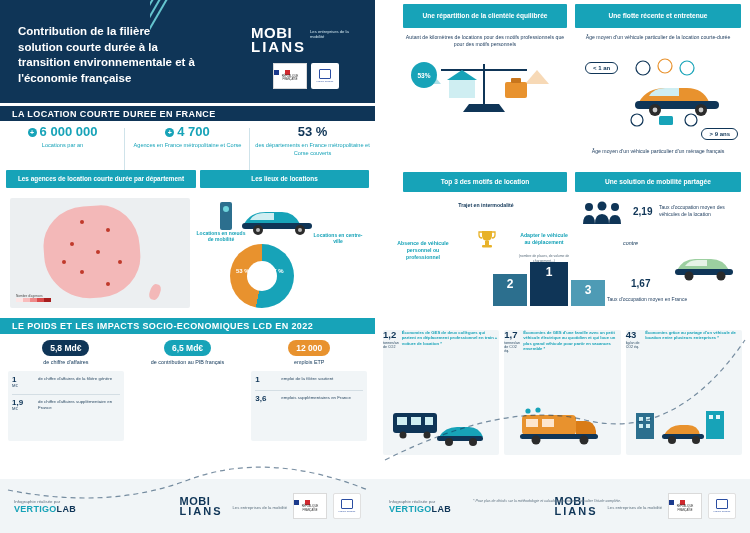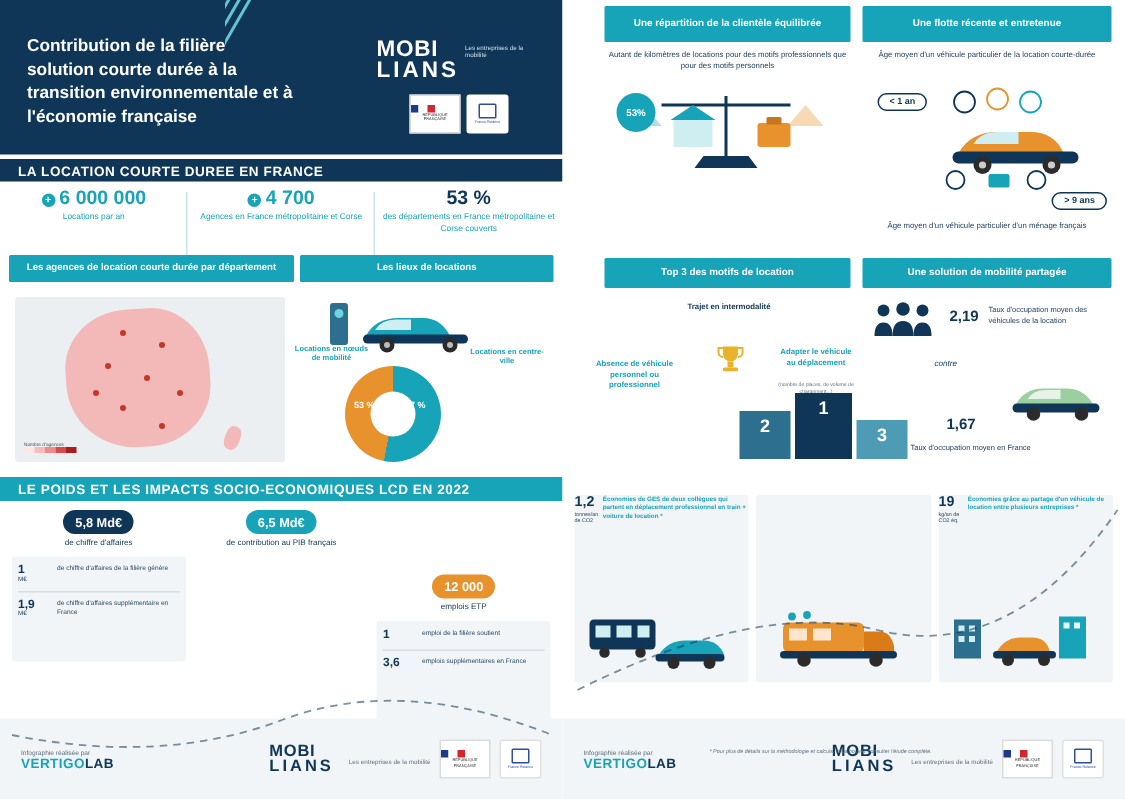--- a/index.html
+++ b/index.html
@@ -120,21 +120,21 @@
   
   .impacts-bar { position: absolute; left: 0; top: 318px; width: 375px; height: 16px; }
   .imp-row { position: absolute; left: 8px; top: 340px; width: 359px; display: flex; gap: 6px; }
   .imp-col { flex: 1; text-align: center; }
   .imp-pill {
     display: inline-block; border-radius: 10px; padding: 3px 8px; font-size: 8.5px;
     font-weight: bold; color: #fff;
   }
   .p-navy { background: #0f3557; }
   .p-teal { background: #17a3b8; }
-  .p-org { background: #e8922e; margin-top: 43px; }
+  .p-org { background: #e8922e; }
   .imp-cap { font-size: 5.4px; margin-top: 3px; color: #0f3557; line-height: 1.3; }
   .imp-card {
     margin-top: 5px; background: #f1f5f7; border-radius: 2px; padding: 5px 4px;
     min-height: 70px; text-align: left;
   }
   .mini { display: flex; align-items: flex-start; gap: 4px; margin-bottom: 6px; }
   .mini-n { font-size: 8px; font-weight: bold; color: #0f3557; min-width: 22px; line-height: 1; }
   .mini-n small { display: block; font-size: 4.2px; font-weight: normal; }
   .mini-t { font-size: 4.4px; line-height: 1.3; color: #2c4a63; }
   .divider-mini { height: 1px; background: #d4dee4; margin: 4px 0; }
@@ -489,38 +489,42 @@
             <rect x="50" y="31" width="46" height="5" rx="2.5" fill="#0f3557"></rect>
             <circle cx="62" cy="37" r="4" fill="#2b2b2b"></circle>
               <circle cx="86" cy="37" r="4" fill="#2b2b2b"></circle>
             <circle cx="16" cy="30" r="3.5" fill="#2b2b2b"></circle>
               <circle cx="40" cy="30" r="3.5" fill="#2b2b2b"></circle>
           </svg>
         </div>
       </div>
 
       <div class="ges-card">
+        <div class="ges-top">
+          <div class="ges-num"><span>1,7</span><small>tonnes/an de CO2 éq.</small></div>
+          <div class="ges-txt">Économies de GES d'une famille avec un petit véhicule électrique au quotidien et qui loue un plus grand véhicule pour partir en vacances ensemble *</div>
+        </div>
         <div class="ges-ill">
           <svg width="100" height="46" viewBox="0 0 100 46">
             <rect x="14" y="10" width="54" height="20" rx="4" fill="#e8922e"></rect>
             <rect x="18" y="14" width="12" height="8" fill="#fde6cd"></rect>
             <rect x="34" y="14" width="12" height="8" fill="#fde6cd"></rect>
             <path d="M68 16 h10 q8 0 10 10 v4 h-20 z" fill="#d97c17"></path>
             <rect x="12" y="29" width="78" height="5" rx="2.5" fill="#0f3557"></rect>
             <circle cx="28" cy="35" r="4.5" fill="#2b2b2b"></circle>
               <circle cx="76" cy="35" r="4.5" fill="#2b2b2b"></circle>
             <circle cx="20" cy="6" r="2.6" fill="#17a3b8"></circle>
               <circle cx="30" cy="5" r="2.6" fill="#17a3b8"></circle>
           </svg>
         </div>
       </div>
 
       <div class="ges-card">
         <div class="ges-top">
-          <div class="ges-num"><span>19</span><small>kg/an de CO2 éq.</small></div>
+          <div class="ges-num"><span>43</span><small>kg/an de CO2 éq.</small></div>
           <div class="ges-txt">Économies grâce au partage d'un véhicule de location entre plusieurs entreprises *</div>
         </div>
         <div class="ges-ill">
           <svg width="100" height="46" viewBox="0 0 100 46">
             <rect x="6" y="8" width="18" height="26" fill="#2c6f8e"></rect>
             <rect x="9" y="12" width="4" height="4" fill="#cfeef2"></rect>
               <rect x="16" y="12" width="4" height="4" fill="#cfeef2"></rect>
             <rect x="9" y="19" width="4" height="4" fill="#cfeef2"></rect>
               <rect x="16" y="19" width="4" height="4" fill="#cfeef2"></rect>
             <rect x="76" y="6" width="18" height="28" fill="#17a3b8"></rect>

